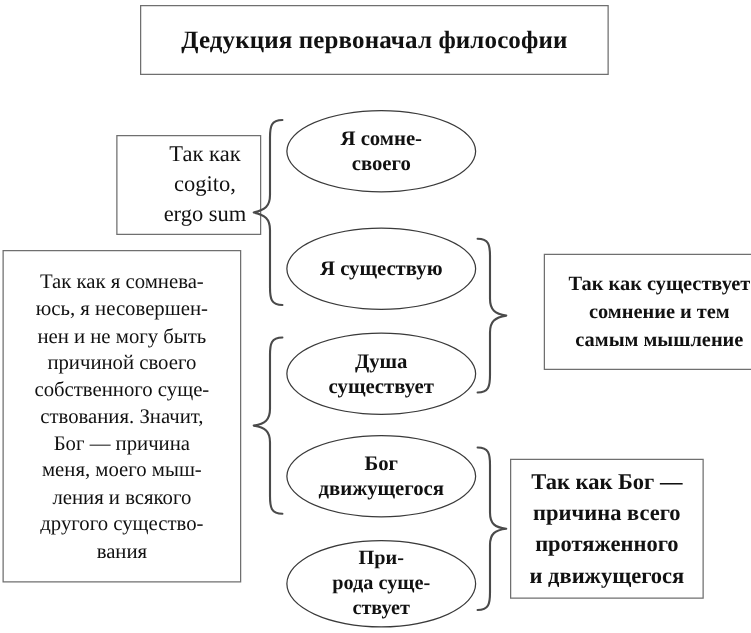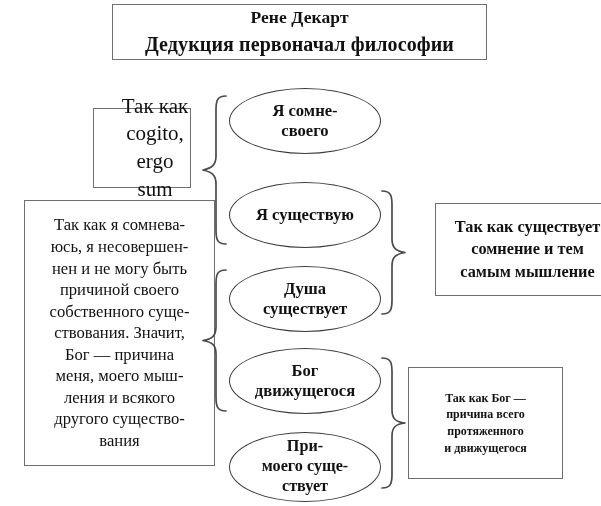--- a/index.html
+++ b/index.html
@@ -43,30 +43,30 @@
     line-height: 1.45;
     letter-spacing: 0.1px;
   }
   #title-box .t-line1 { font-size: 17.5px; }
   #title-box .t-line2 { font-size: 20px; }
 
   
   #box-cogito {
     left: 93px;
     top: 108px;
-    width: 98px;
+    width: 116px;
     height: 80px;
-    font-size: 21px;
+    font-size: 18px;
     line-height: 1.32;
     padding-left: 26px;
   }
 
   
   #box-doubt {
-    left: 24px;
+    left: 2px;
     top: 200px;
     width: 191px;
     height: 266px;
     font-size: 16.6px;
     line-height: 1.30;
     padding: 19px 3px;
   }
 
   
   #box-thinking {
@@ -78,21 +78,21 @@
     font-size: 16.3px;
     line-height: 1.38;
     margin-left: 27px;
   }
   #box-extension {
     left: 408px;
     top: 367px;
     width: 155px;
     height: 112px;
     font-weight: bold;
-    font-size: 12px;
+    font-size: 18px;
     line-height: 1.38;
   }
 
   
   .ellipse {
     position: absolute;
     box-sizing: border-box;
     width: 152px;
     height: 66px;
     border: 1.7px solid #3a3a3a;
@@ -125,21 +125,20 @@
   #brace-l2 { left: 201px; top: 268px; }
   #brace-r1 { left: 381px; top: 189px; }
   #brace-r2 { left: 381px; top: 356px; }
 </style>
 </head>
 <body>
 
 <div id="canvas">
 
   <div class="box" id="title-box">
-    <span class="t-line1">Рене Декарт</span>
     <span class="t-line2">Дедукция первоначал философии</span>
   </div>
 
   <div class="box" id="box-cogito">Так как
 cogito,
 ergo sum</div>
 
   <div class="box" id="box-doubt">Так как я сомнева-
 юсь, я несовершен-
 нен и не могу быть
@@ -157,21 +156,21 @@
 
   <div class="ellipse" id="ell-2">Я существую</div>
 
   <div class="ellipse" id="ell-3">Душа
 существует</div>
 
   <div class="ellipse" id="ell-4">Бог
 движущегося</div>
 
   <div class="ellipse" id="ell-5">При-
-моего суще-
+рода суще-
 ствует</div>
 
   <div class="box" id="box-thinking">Так как существует
 сомнение и тем
 самым мышление</div>
 
   <div class="box" id="box-extension">Так как Бог —
 причина всего
 протяженного
 и движущегося</div>

